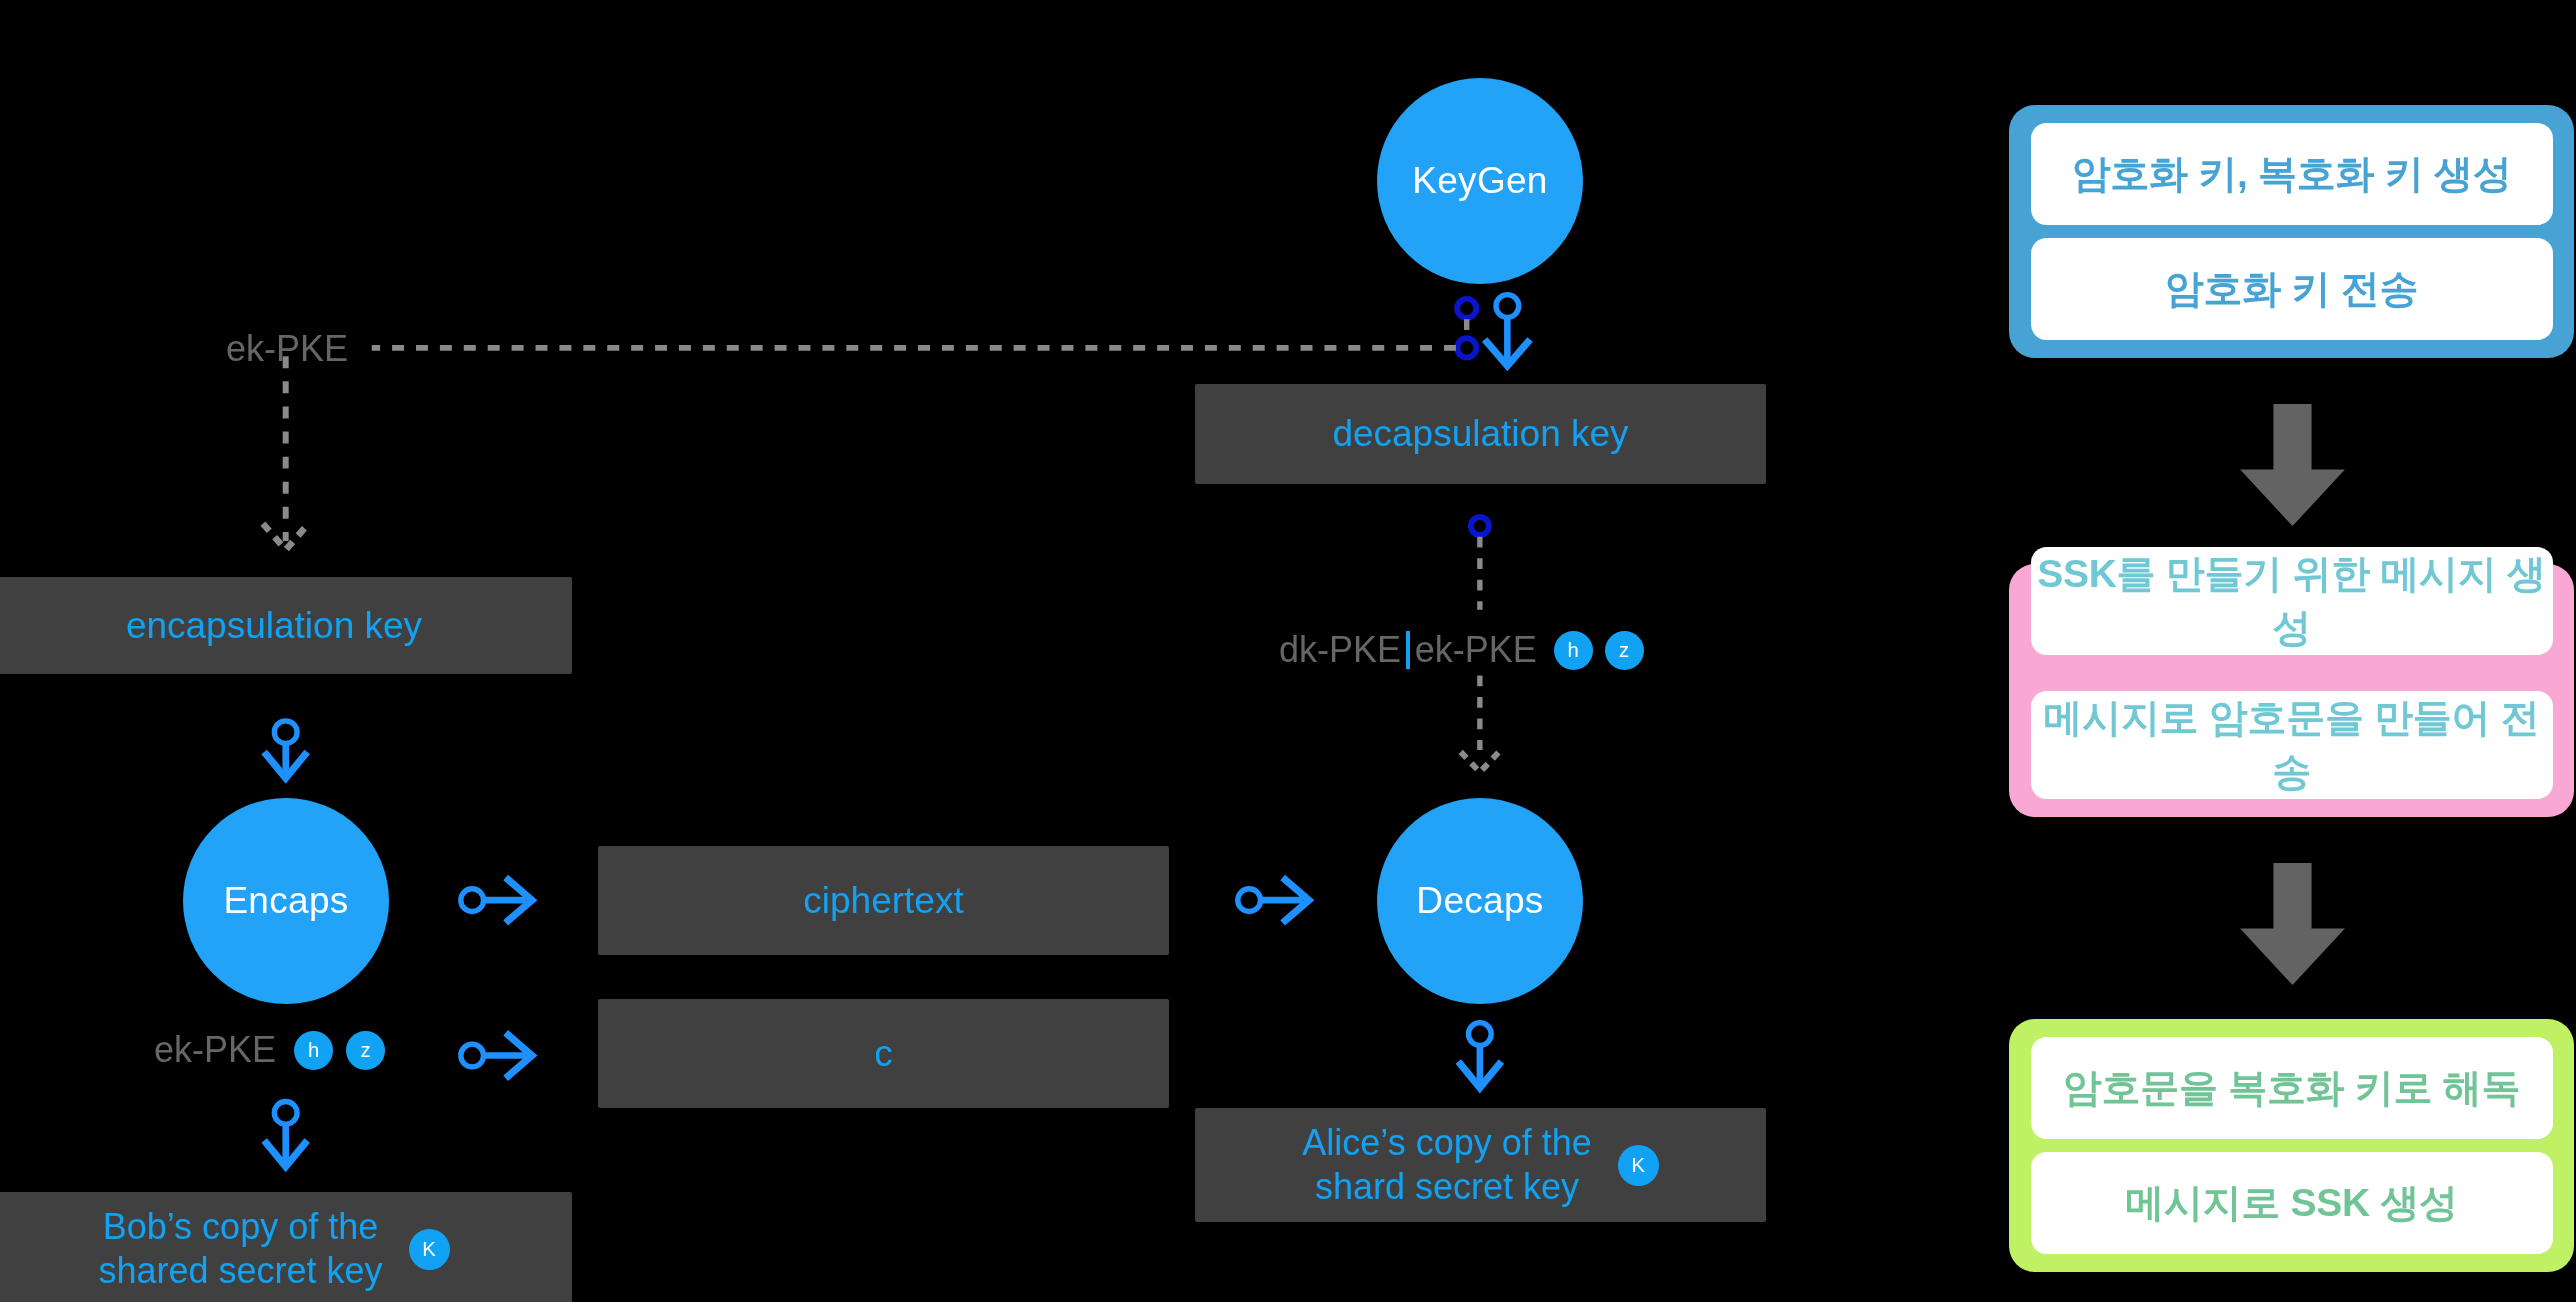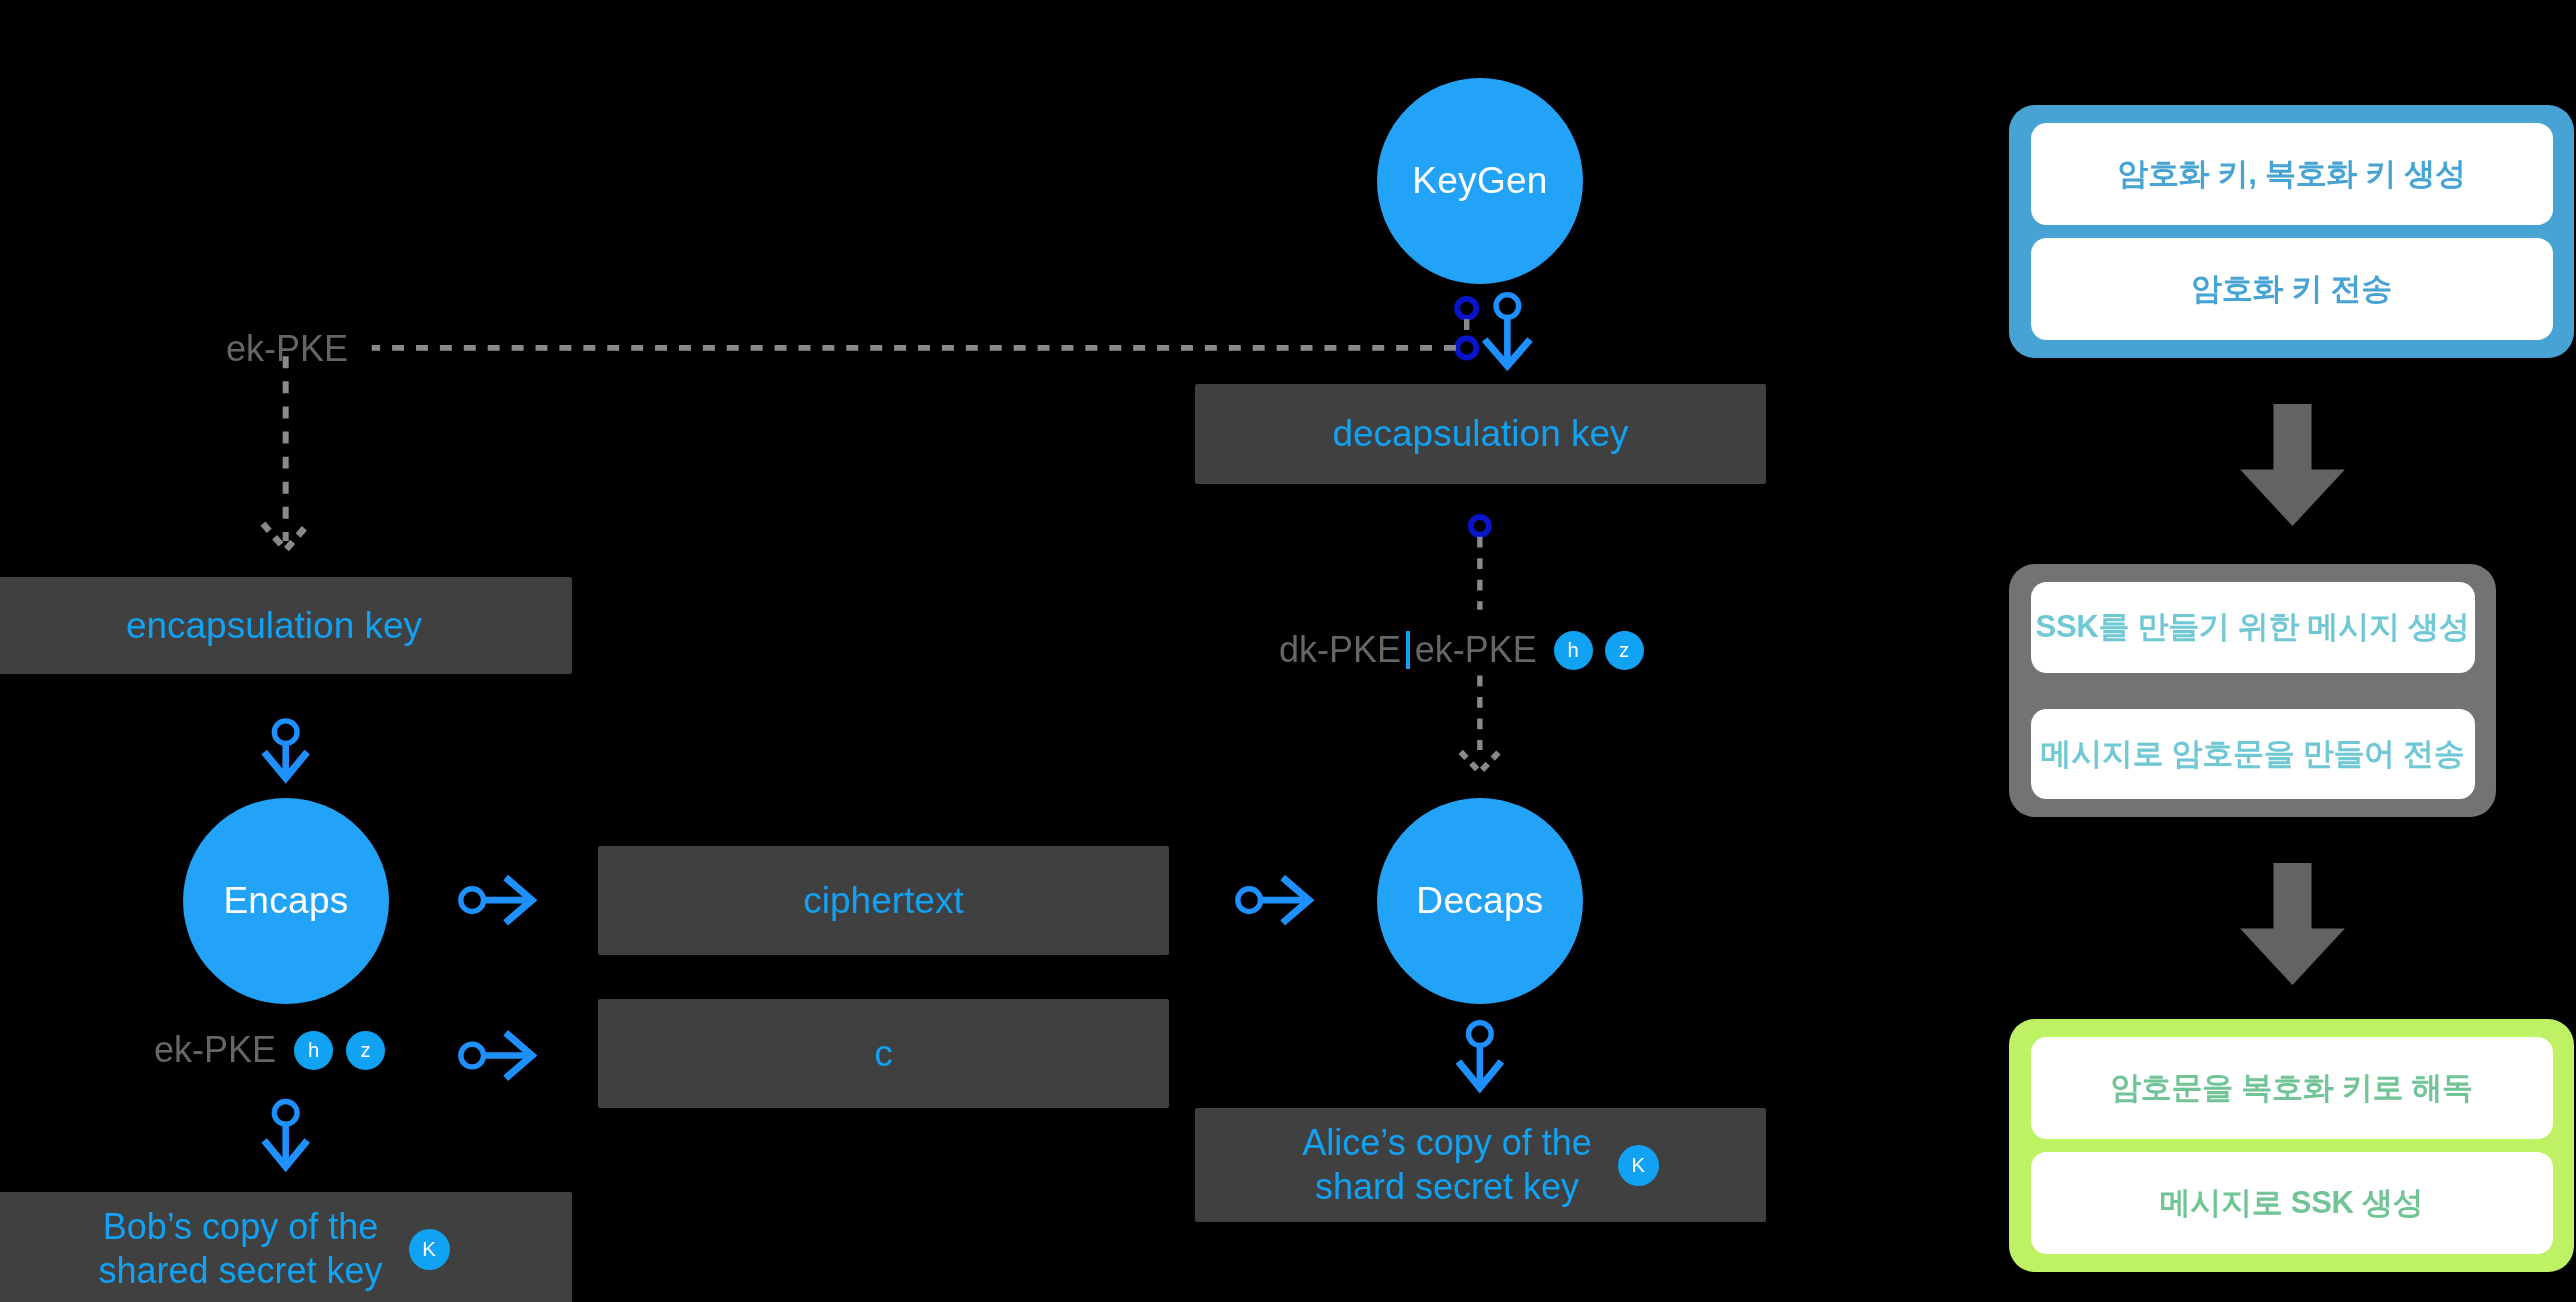--- a/index.html
+++ b/index.html
@@ -95,21 +95,21 @@
     flex-direction: column;
     gap: 13px;
   }
   .panel .card {
     background: #FFFFFF;
     border-radius: 15.5px;
     flex: 1 1 0;
     display: flex;
     align-items: center;
     justify-content: center;
-    font-size: 31px;
+    font-size: 39px;
     font-weight: 700;
     text-align: center;
     letter-spacing: -0.3px;
   }
 
   
   .blockarrow { position: absolute; }
 </style>
 </head>
 <body>
@@ -264,21 +264,21 @@
     </div>
     <div class="card" style="color:#46A3D3;">
       <span>암호화 키 전송</span>
     </div>
   </div>
 
   <svg class="blockarrow" style="left:2221px; top:404px;" width="143" height="131" viewBox="0 0 240 220" xmlns="http://www.w3.org/2000/svg">
     <polygon points="88,0 152,0 152,110 208,110 120,205 32,110 88,110" fill="#636363"></polygon>
   </svg>
 
-  <div class="panel" style="left:2009px; top:564px; width:487px; height:253px; background:#737373;">
+  <div class="panel" style="left:2009px; top:564px; width:565px; height:253px; background:#f9a8d4;justify-content:flex-end;">
     <div class="card" style="color:#6FC8D4;">
       <span>SSK를 만들기 위한 메시지 생성</span>
     </div>
     <div class="card" style="color:#6FC8D4;margin-top:23px;">
       <span>메시지로 암호문을 만들어 전송</span>
     </div>
   </div>
 
   <svg class="blockarrow" style="left:2221px; top:863px;" width="143" height="131" viewBox="0 0 240 220" xmlns="http://www.w3.org/2000/svg">
     <polygon points="88,0 152,0 152,110 208,110 120,205 32,110 88,110" fill="#636363"></polygon>

